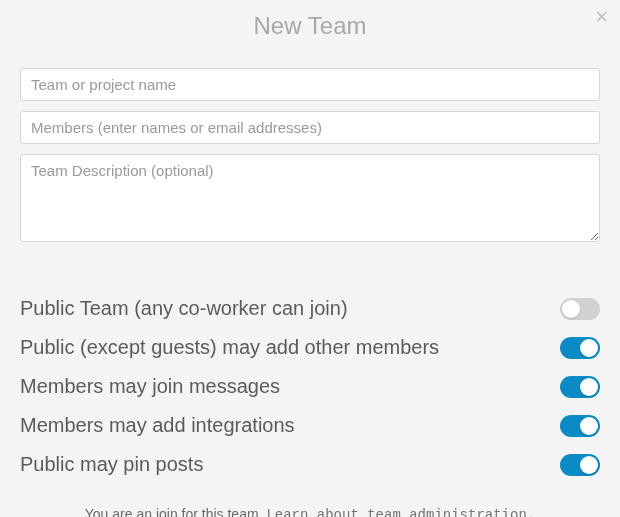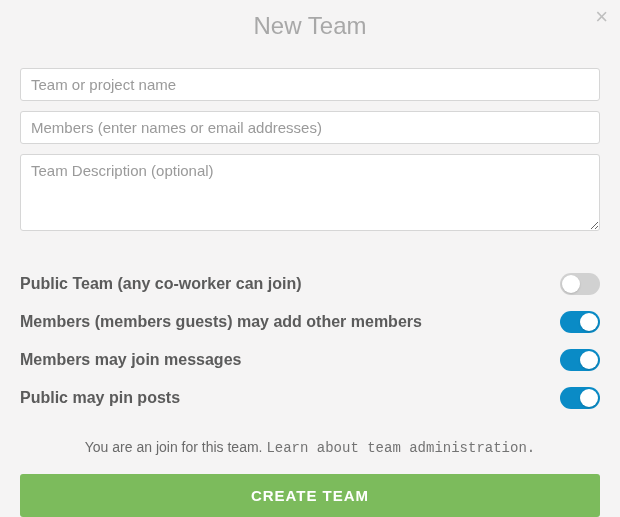--- a/index.html
+++ b/index.html
@@ -39,37 +39,36 @@
       border: 1px solid #d6d6d6;
       border-radius: 3px;
       padding: 7px 10px;
       font-size: 15px;
       color: #15803d;
       margin-bottom: 10px;
       font-family: inherit;
     }
     .field::placeholder { color: #9a9a9a; }
     textarea.field {
-      height: 77px;
+      height: 88px;
       resize: both;
-      margin-bottom: 24px;
+      margin-bottom: 37px;
     }
     .options {
       padding: 6px 0 10px 0;
     }
     .option-row {
       display: flex;
       justify-content: space-between;
       align-items: center;
       padding: 8px 0;
     }
     .option-label {
-      font-size: 16px;
+      font-size: 20px;
       color: #5b5b5b;
-      font-weight: bold;
     }
     .toggle {
       width: 40px;
       height: 22px;
       border-radius: 11px;
       position: relative;
       cursor: pointer;
     }
     .toggle .knob {
       width: 18px;
@@ -128,33 +127,39 @@
   <div class="options">
 
     <div class="option-row">
       <span class="option-label">Public Team (any co-worker can join)</span>
       <div class="toggle off">
           <div class="knob"></div>
         </div>
     </div>
 
     <div class="option-row">
-      <span class="option-label">Members (members guests) may add other members</span>
+      <span class="option-label">Public (except guests) may add other members</span>
       <div class="toggle on">
           <div class="knob"></div>
         </div>
     </div>
 
     <div class="option-row">
       <span class="option-label">Members may join messages</span>
       <div class="toggle on">
           <div class="knob"></div>
         </div>
     </div>
 
+    <div class="option-row">
+      <span class="option-label">Members may add integrations</span>
+      <div class="toggle on">
+          <div class="knob"></div>
+        </div>
+    </div>
 
     <div class="option-row">
       <span class="option-label">Public may pin posts</span>
       <div class="toggle on">
           <div class="knob"></div>
         </div>
     </div>
 
   </div>
 

